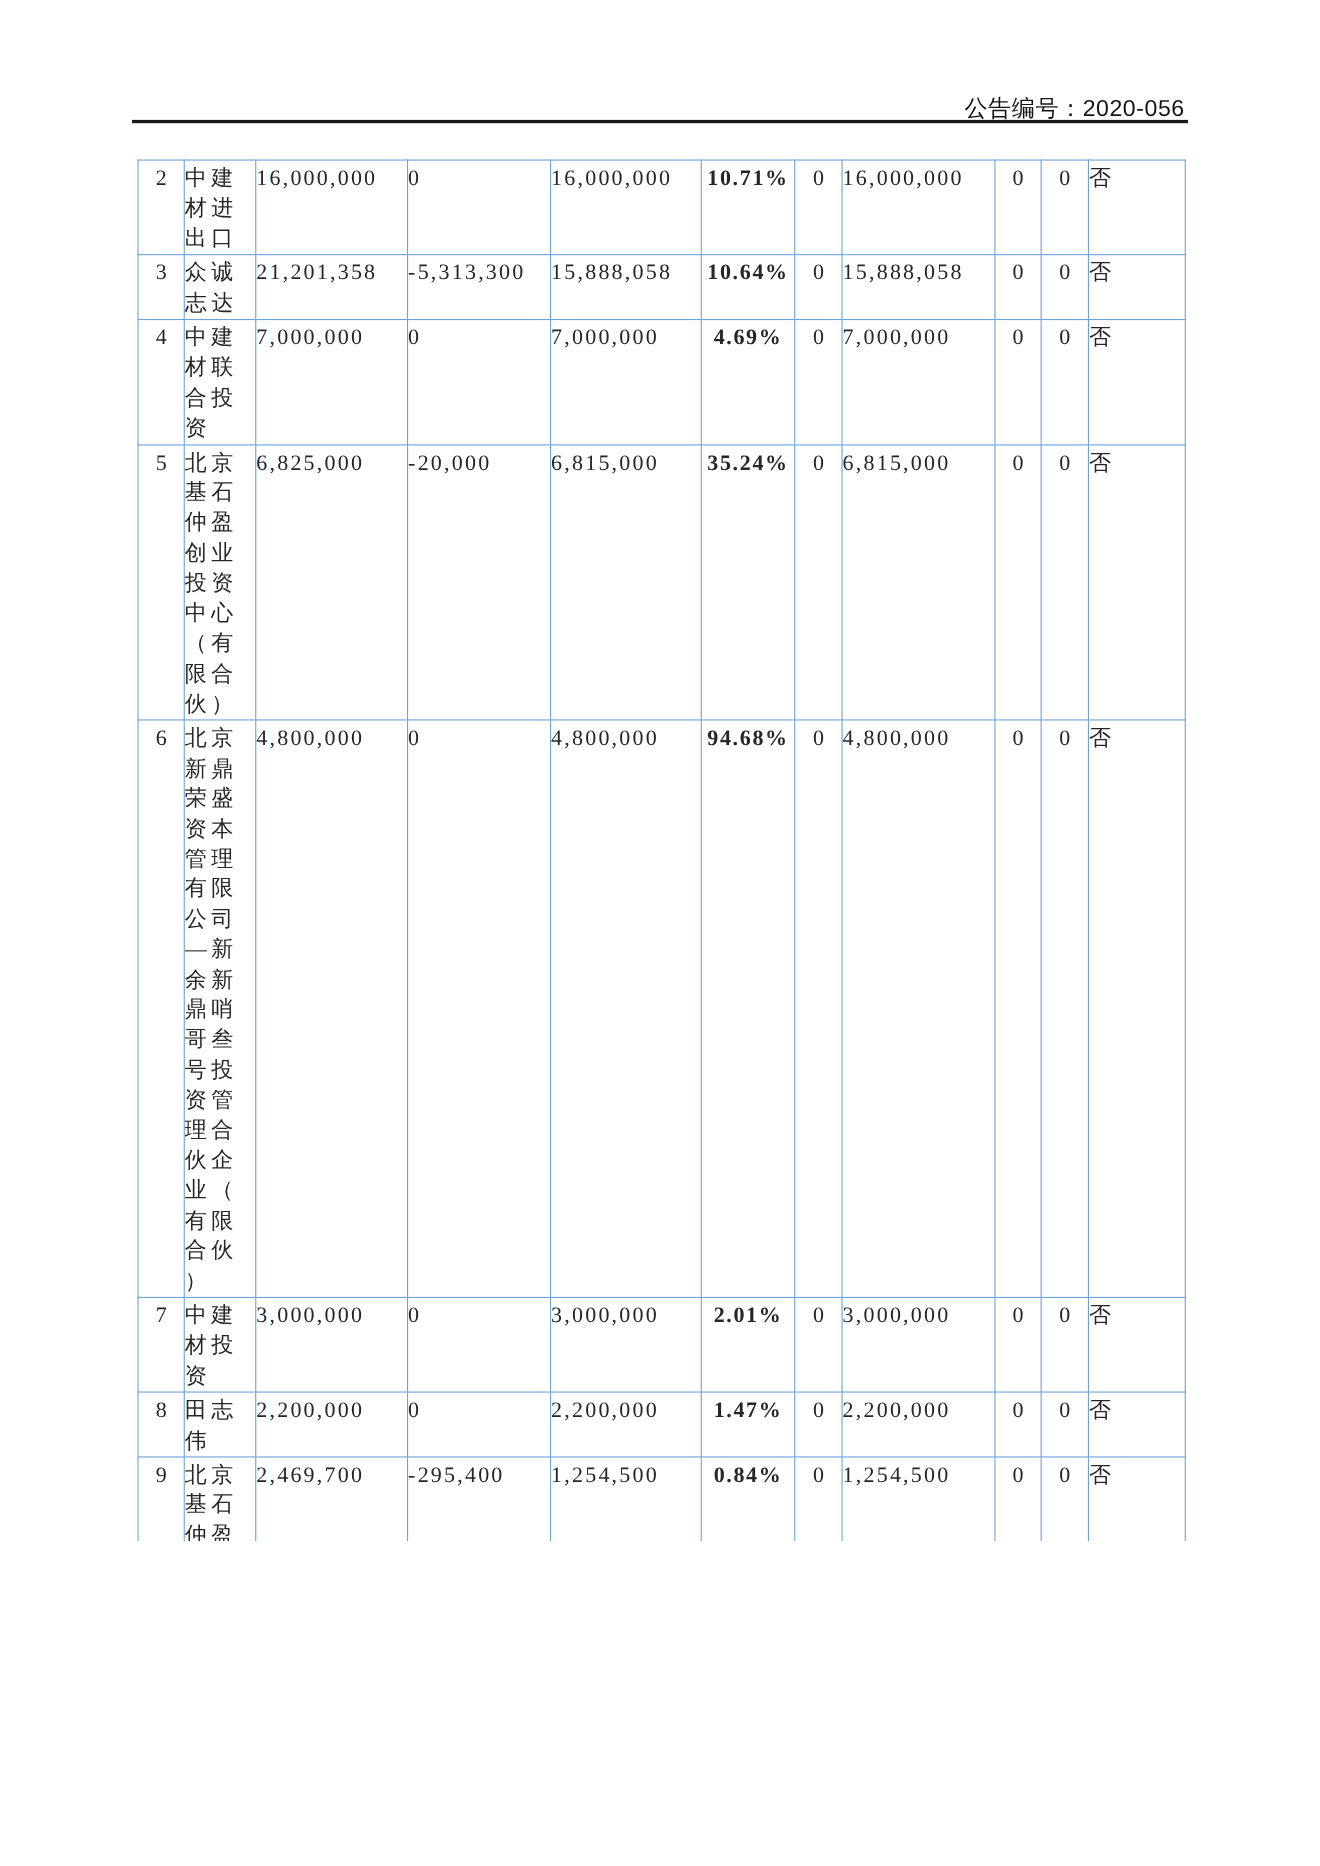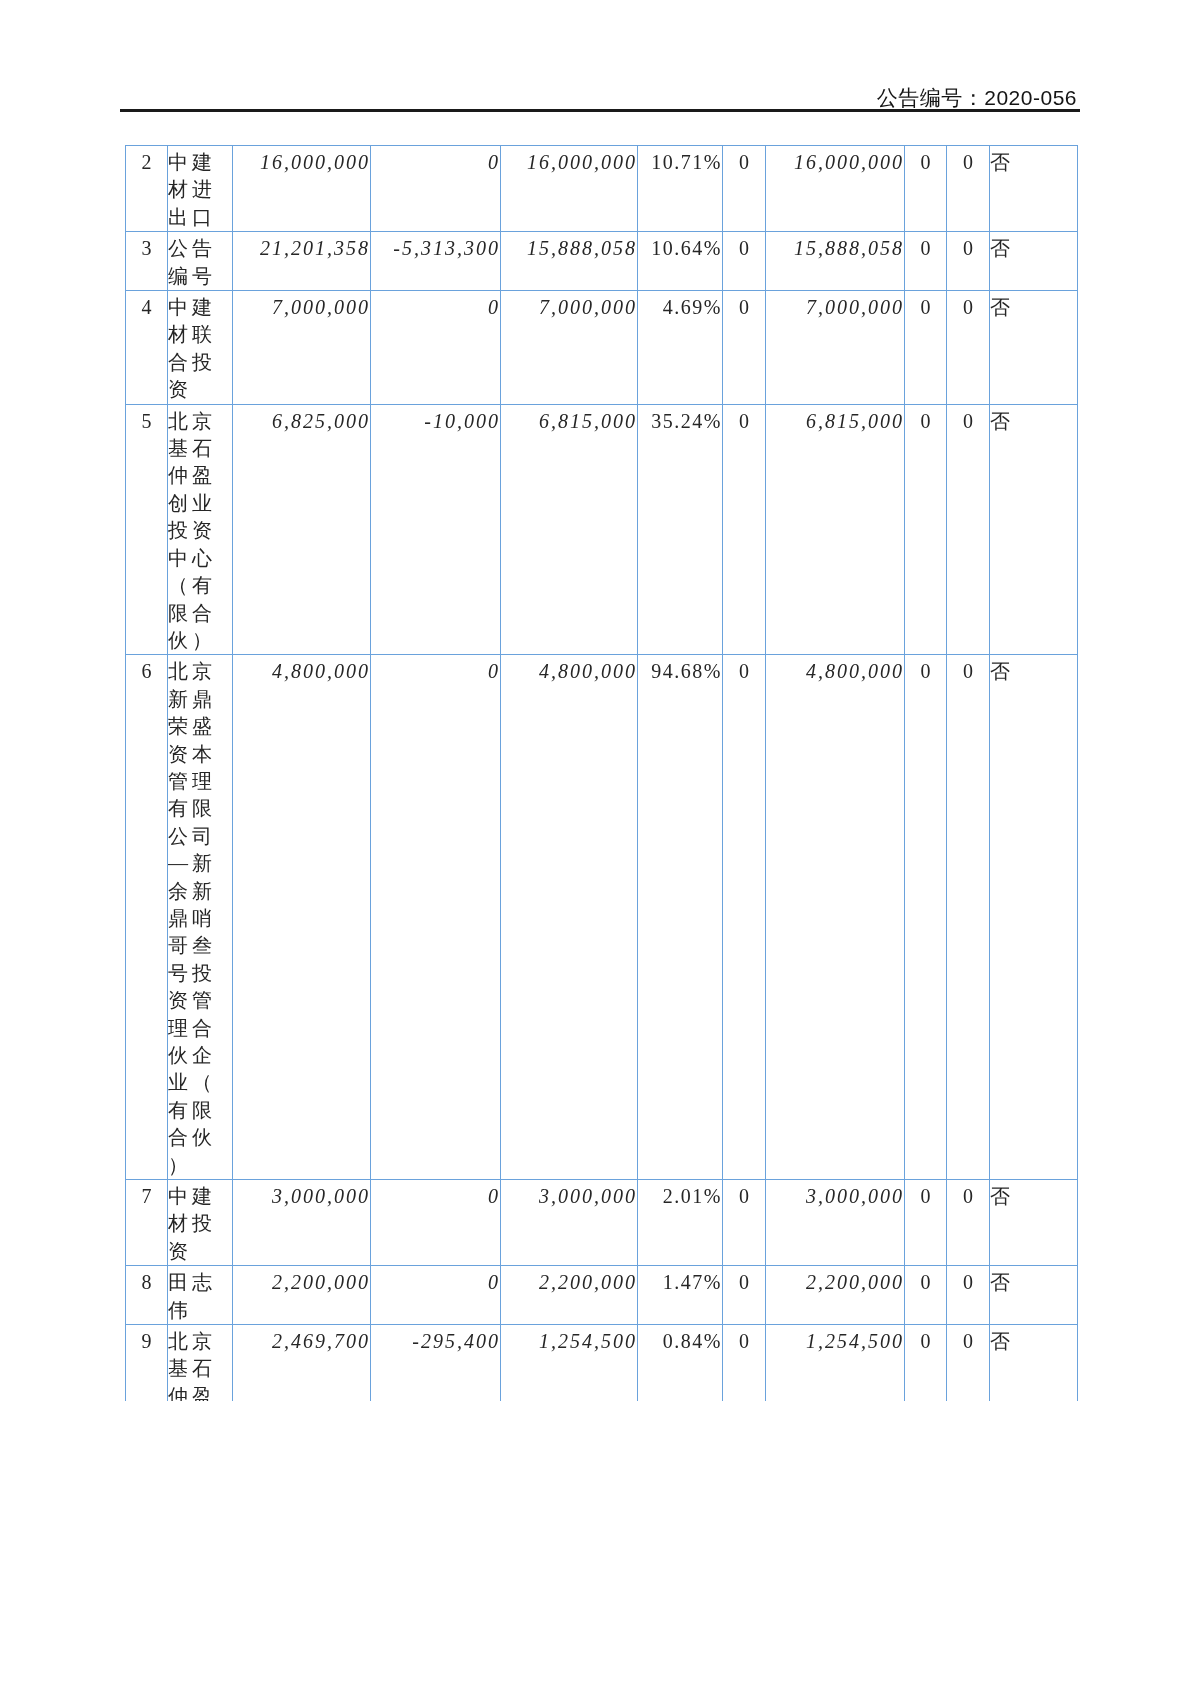--- a/index.html
+++ b/index.html
@@ -44,31 +44,30 @@
   }
   td.c-seq{text-align:center;}
   td.c-name{
     padding-left:10px;
     font-size:21px;
     letter-spacing:4px;
     word-break:break-all;
     line-break:anywhere;
   }
   td.c-num{
-    text-align:right;
     padding-right:13px;
     letter-spacing:2px;
     white-space:nowrap;
-    font-style:italic;
   }
   td.c-pct{
-    text-align:right;
+    text-align:center;
     padding-right:8px;
     letter-spacing:1.5px;
     white-space:nowrap;
+    font-weight:bold;
   }
   td.c-zero{text-align:center;}
   td.c-flag{padding-left:12px;letter-spacing:2px;}
   .page-number{
     position:absolute;
     left:0;top:1556px;
     width:1200px;
     text-align:center;
     font-size:19px;
     color:#1c1c1c;
@@ -108,21 +107,21 @@
           <td class="c-num">16,000,000</td>
           <td class="c-pct">10.71%</td>
           <td class="c-zero">0</td>
           <td class="c-num">16,000,000</td>
           <td class="c-zero">0</td>
           <td class="c-zero">0</td>
           <td class="c-flag">否</td>
         </tr>
         <tr style="height: 57px;">
           <td class="c-seq">3</td>
-          <td class="c-name">公告编号</td>
+          <td class="c-name">众诚志达</td>
           <td class="c-num">21,201,358</td>
           <td class="c-num">-5,313,300</td>
           <td class="c-num">15,888,058</td>
           <td class="c-pct">10.64%</td>
           <td class="c-zero">0</td>
           <td class="c-num">15,888,058</td>
           <td class="c-zero">0</td>
           <td class="c-zero">0</td>
           <td class="c-flag">否</td>
         </tr>
@@ -136,21 +135,21 @@
           <td class="c-zero">0</td>
           <td class="c-num">7,000,000</td>
           <td class="c-zero">0</td>
           <td class="c-zero">0</td>
           <td class="c-flag">否</td>
         </tr>
         <tr style="height: 250px;">
           <td class="c-seq">5</td>
           <td class="c-name">北京基石仲盈创业投资中心（有限合伙）</td>
           <td class="c-num">6,825,000</td>
-          <td class="c-num">-10,000</td>
+          <td class="c-num">-20,000</td>
           <td class="c-num">6,815,000</td>
           <td class="c-pct">35.24%</td>
           <td class="c-zero">0</td>
           <td class="c-num">6,815,000</td>
           <td class="c-zero">0</td>
           <td class="c-zero">0</td>
           <td class="c-flag">否</td>
         </tr>
         <tr style="height: 523px;">
           <td class="c-seq">6</td>

